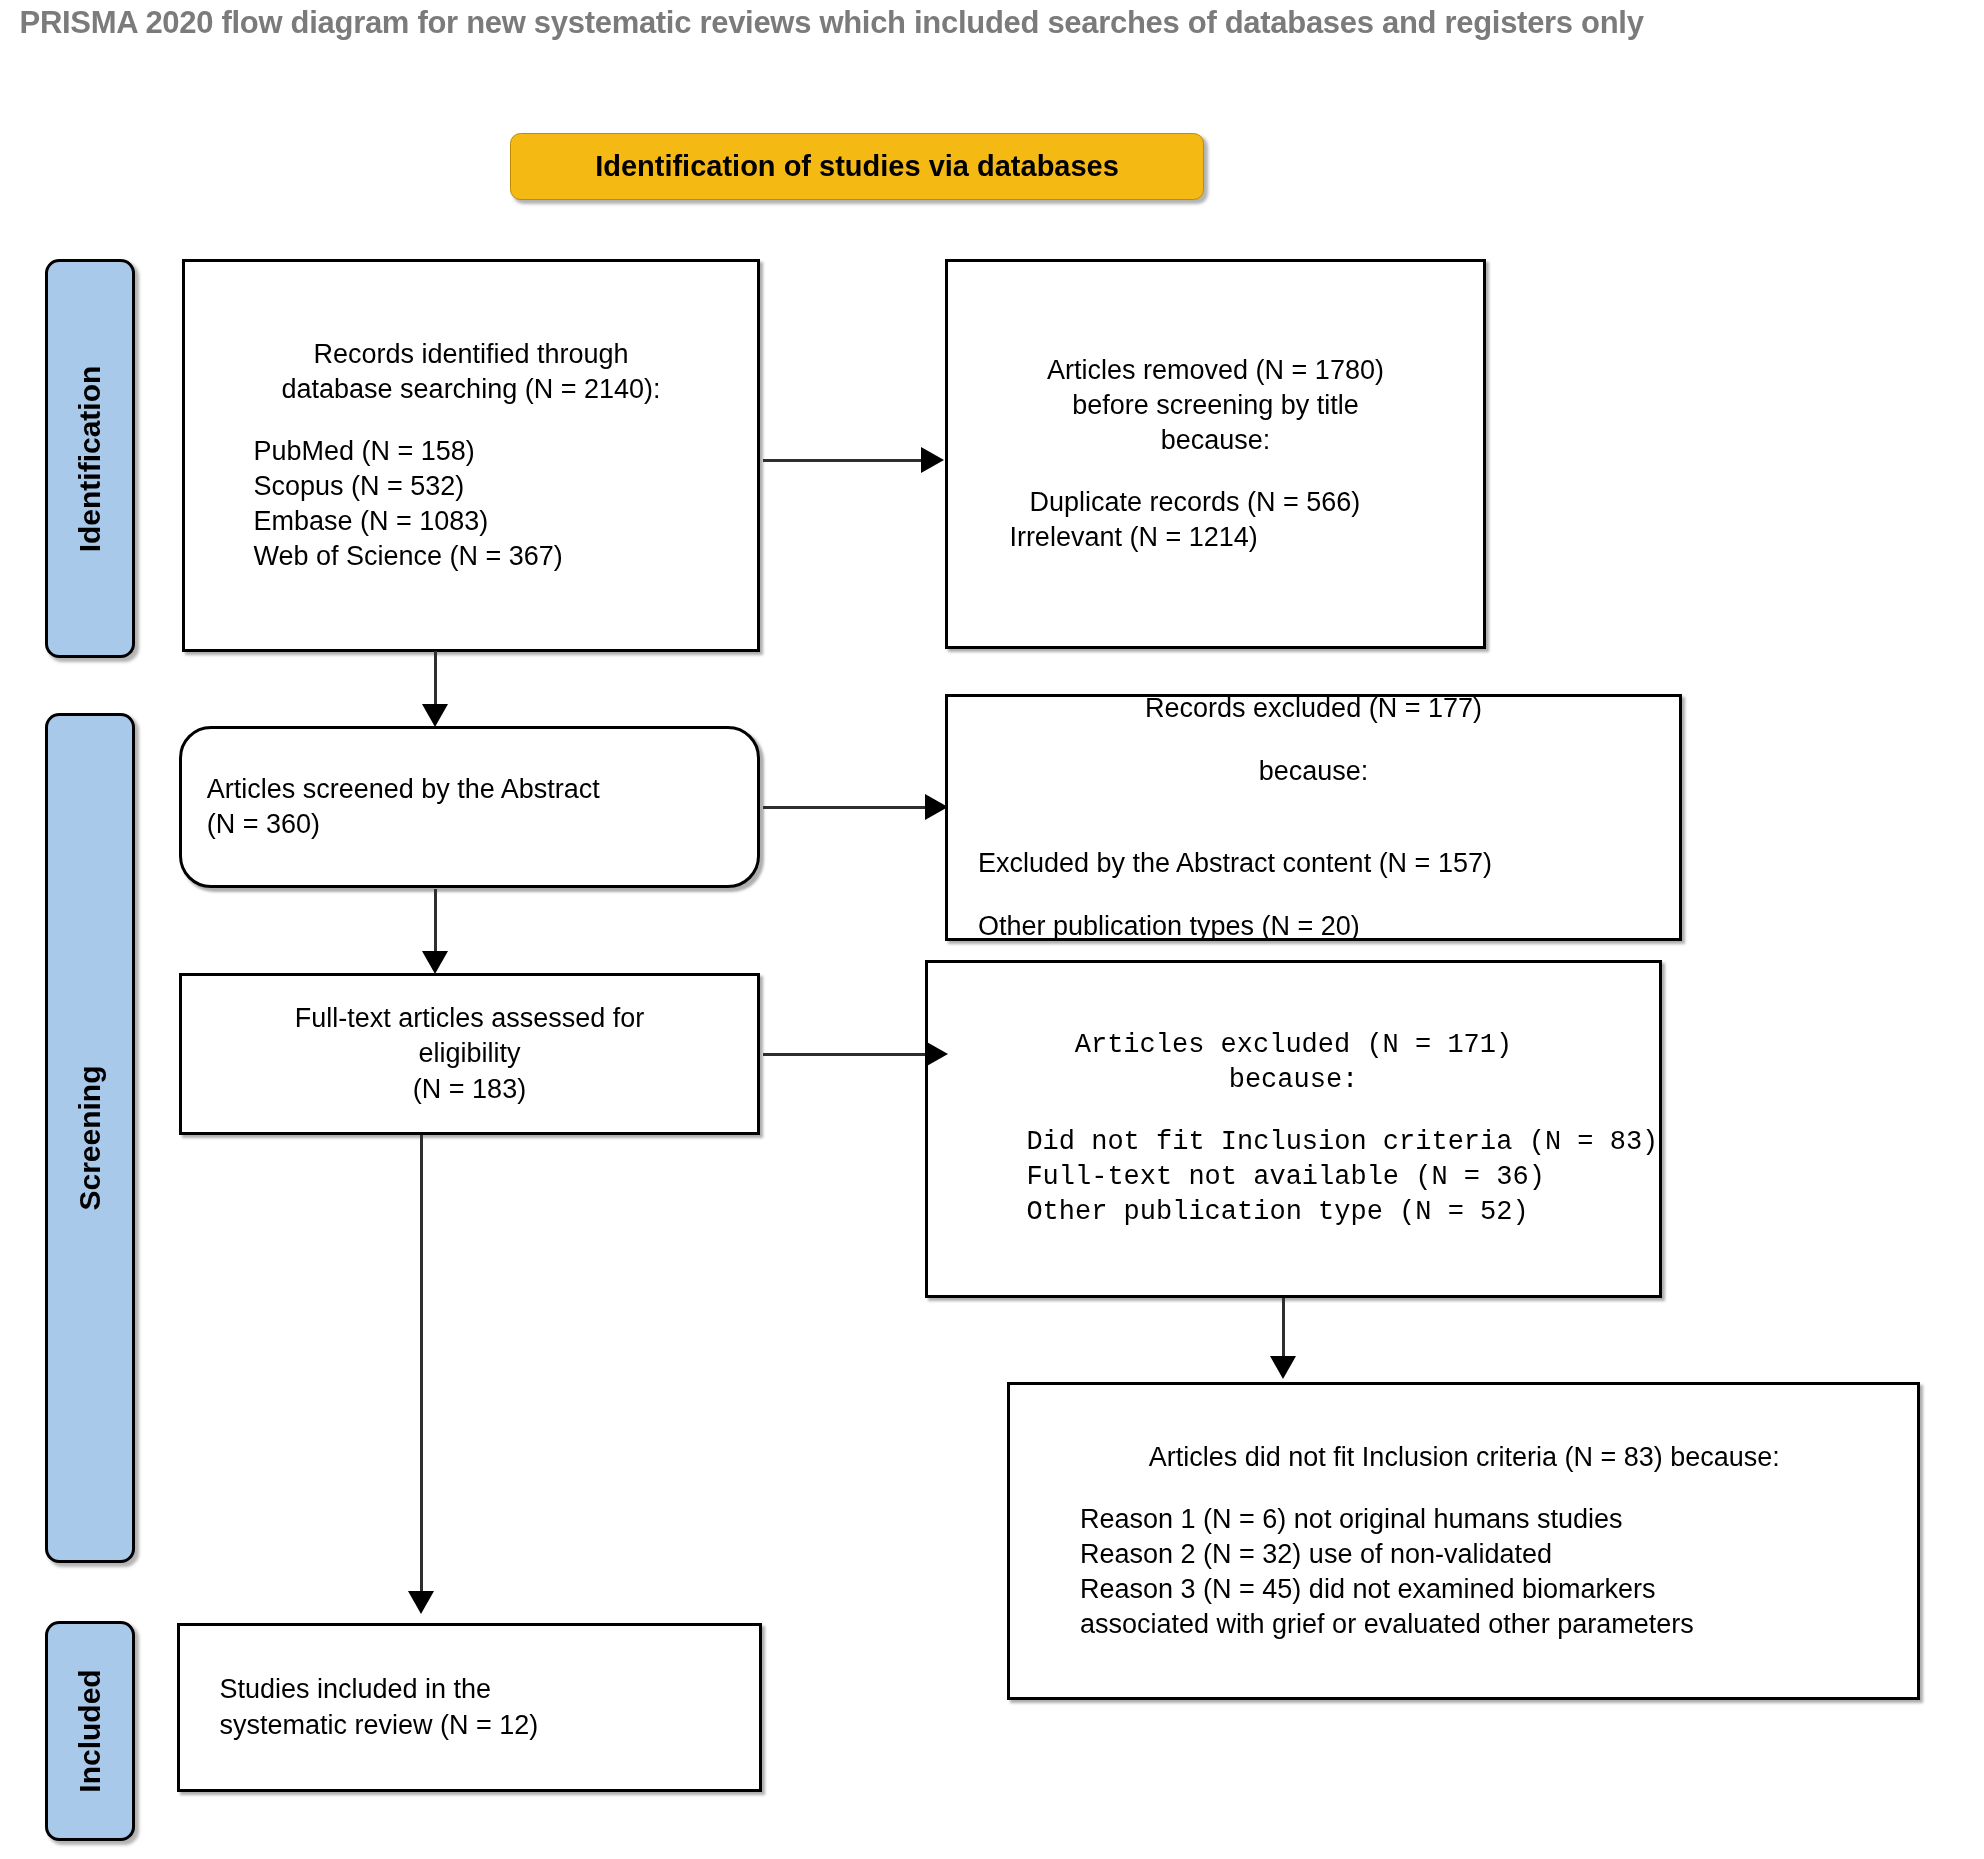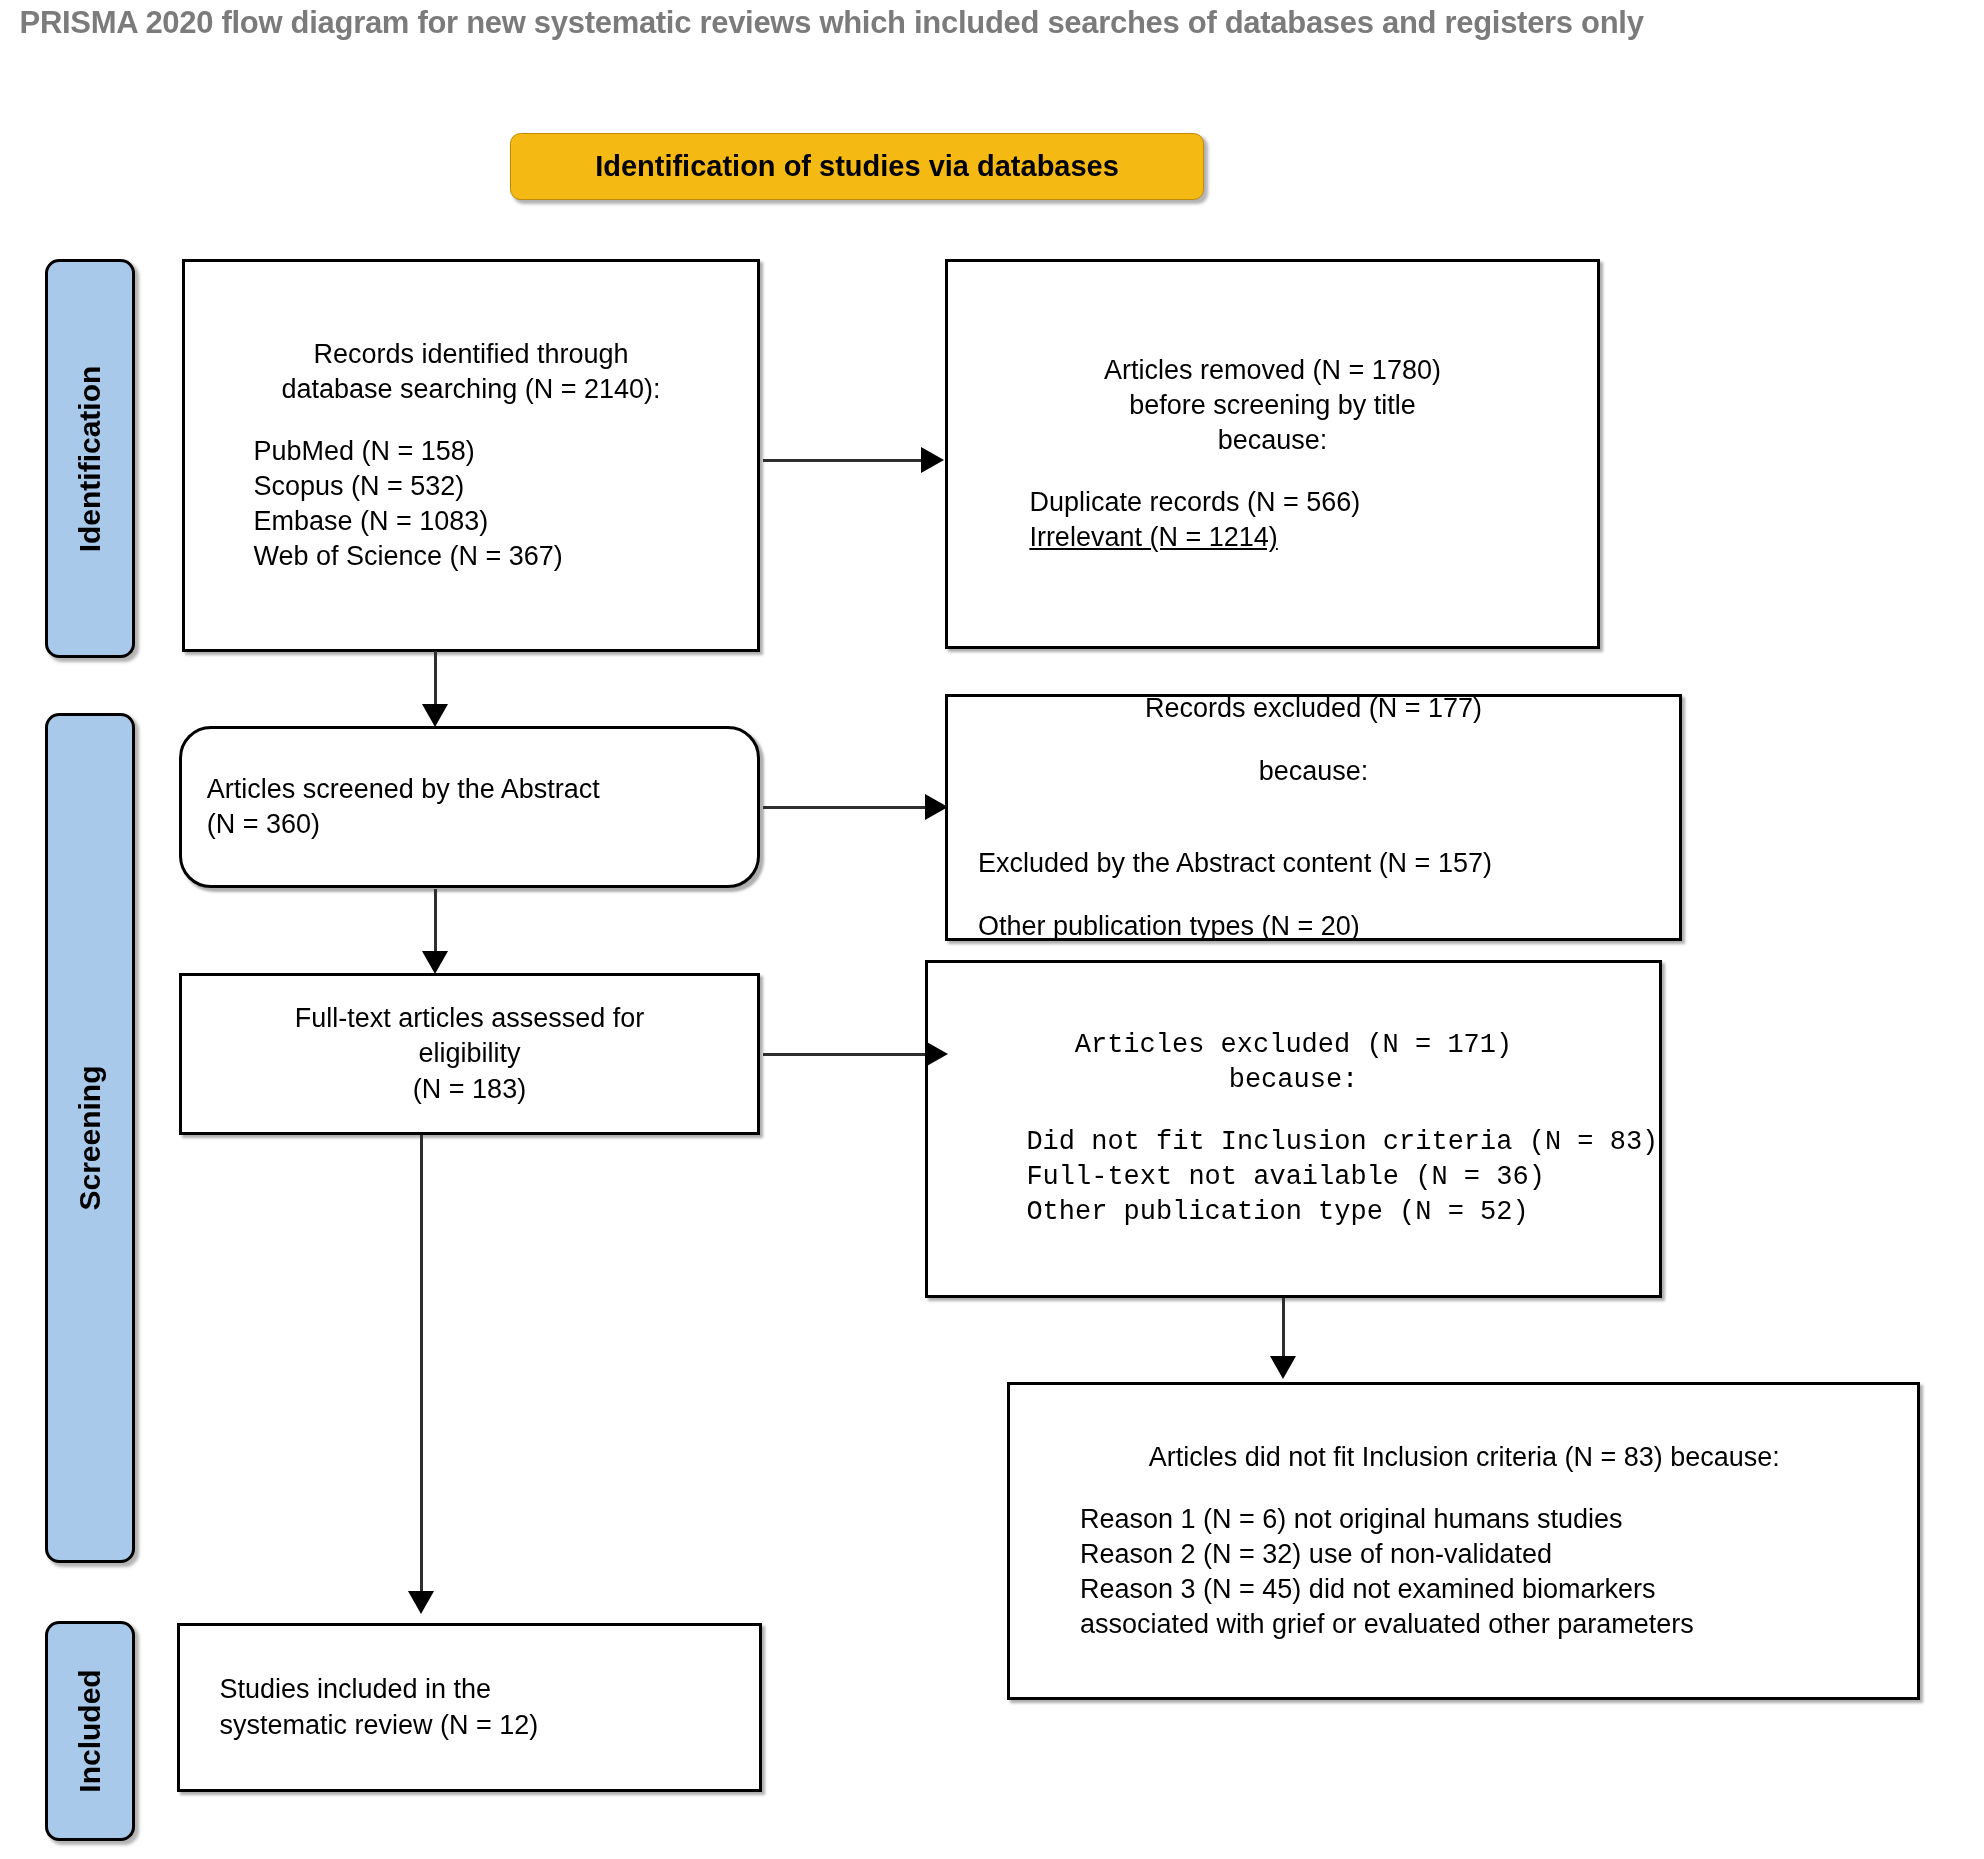--- a/index.html
+++ b/index.html
@@ -145,27 +145,27 @@
   <div class="flow-box align-center" style="left:182px; top:259px; width:578px; height:393px;">
     <div class="bx-line">Records identified through</div>
     <div class="bx-line">database searching (N = 2140):</div>
     <div class="bx-gap"></div>
     <div class="bx-line" style="align-self:flex-start; margin-left:58px;">PubMed (N = 158)</div>
     <div class="bx-line" style="align-self:flex-start; margin-left:58px;">Scopus (N = 532)</div>
     <div class="bx-line" style="align-self:flex-start; margin-left:58px;">Embase (N = 1083)</div>
     <div class="bx-line" style="align-self:flex-start; margin-left:58px;">Web of Science (N = 367)</div>
   </div>
 
-  <div class="flow-box align-center" style="left:945px; top:259px; width:655px; height:390px;">
+  <div class="flow-box align-center" style="left:945px; top:259px; width:541px; height:390px;">
     <div class="bx-line">Articles removed (N = 1780)</div>
     <div class="bx-line">before screening by title</div>
     <div class="bx-line">because:</div>
     <div class="bx-gap"></div>
     <div class="bx-line" style="align-self:flex-start; margin-left:71px;">Duplicate records (N = 566)</div>
-    <div class="bx-line" style="align-self:flex-start; margin-left:71px;text-decoration:underline;">Irrelevant (N = 1214)</div>
+    <div class="bx-line" style="align-self:flex-start; margin-left:51px;">Irrelevant (N = 1214)</div>
   </div>
 
   <div class="flow-box align-center" style="left:179px; top:726px; width:581px; height:162px;border-radius:32px;">
     <div class="bx-line" style="align-self:flex-start; margin-left:14.3px;">Articles screened by the Abstract</div>
     <div class="bx-line" style="align-self:flex-start; margin-left:14.3px;">(N = 360)</div>
   </div>
 
   <div class="flow-box align-center" style="left:945px; top:694px; width:737px; height:247px;gap:28px;">
     <div class="bx-line">Records excluded (N = 177)</div>
     <div class="bx-line">because:</div>

